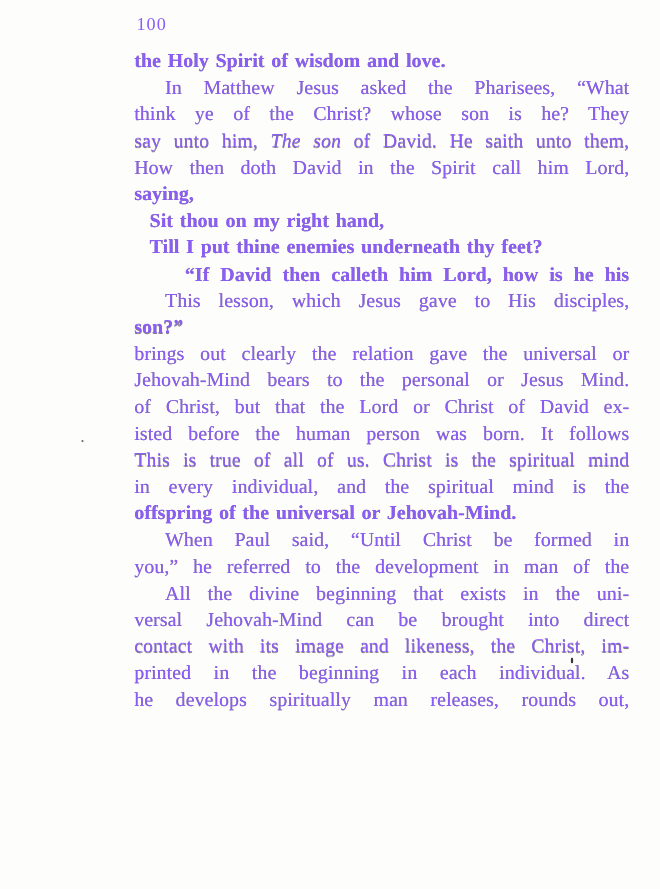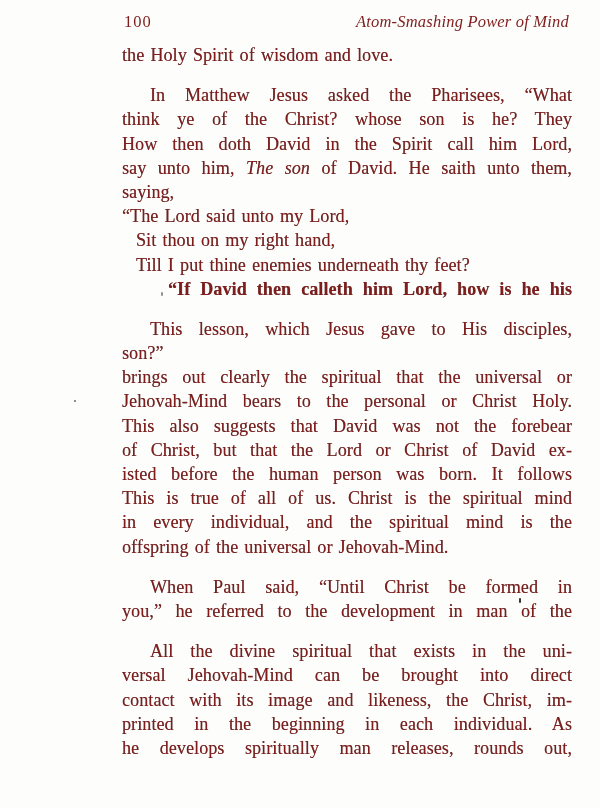--- a/index.html
+++ b/index.html
@@ -3,21 +3,21 @@
 <meta charset="utf-8">
 <style>
   html, body { margin: 0; padding: 0; background: #ffffff; }
 
   .page {
     position: relative;
     width: 600px;
     height: 808px;
     background: #fdfdfb;
     font-family: "Liberation Serif", "DejaVu Serif", serif;
-    color: #7f1d1d;
+    color: #8b5cf6;
     overflow: hidden;
   }
 
   .header {
     position: absolute;
     top: 12px;
     left: 124px;
     right: 31px;
     height: 22px;
     font-size: 16.5px;
@@ -43,71 +43,68 @@
     letter-spacing: 0.1px;
     text-shadow: 0.2px 0.2px 0.3px rgba(33, 30, 25, 0.55);
   }
 
   .line {
     line-height: 24.2px;
     height: 24.2px;
     white-space: normal;
   }
   
-  .line:not(.j) { word-spacing: 1.5px; }
+  .line:not(.j) { word-spacing: 1.5px; font-weight: bold; }
 
   
   .j { text-align: justify; text-align-last: justify; }
   .j::after { content: ""; display: inline-block; width: 100%; height: 0; }
 
-  .ind { text-indent: 28px; margin-top: 16px; }  
+  .ind { text-indent: 28px; }  
   .q1  { text-indent: 14px; }  
   .qp  { text-indent: 46px; font-weight: bold; }  
 
   i { font-style: italic; }
 
   .speck { position: absolute; background: #6b6b66; border-radius: 50%; }
   .speck.s1 { left: 74px;  top: 400px; width: 2px;   height: 2px; }
   .speck.s2 { left: 519px; top: 598px; width: 2px;   height: 5px; border-radius: 1px; background: #3a3631; }
   .speck.s3 { left: 161px; top: 292px; width: 1.5px; height: 4px; background: #8d8d87; }
 </style>
 </head>
 <body>
 
 <div class="page">
 
   <div class="header">
     <span class="pagenum">100</span>
-    <span class="running-title">Atom-Smashing Power of Mind</span>
   </div>
 
   <div class="body-text">
       <div class="line"><span>the Holy Spirit of wisdom and love.</span></div>
       <div class="line j ind"><span>In Matthew Jesus asked the Pharisees, “What</span></div>
       <div class="line j"><span>think ye of the Christ? whose son is he? They</span></div>
+      <div class="line j"><span>say unto him, </span><i>The son</i><span> of David. He saith unto them,</span></div>
       <div class="line j"><span>How then doth David in the Spirit call him Lord,</span></div>
-      <div class="line j"><span>say unto him, </span><i>The son</i><span> of David. He saith unto them,</span></div>
       <div class="line"><span>saying,</span></div>
-      <div class="line"><span>“The Lord said unto my Lord,</span></div>
       <div class="line q1"><span>Sit thou on my right hand,</span></div>
       <div class="line q1"><span>Till I put thine enemies underneath thy feet?</span></div>
       <div class="line j qp"><span>“If David then calleth him Lord, how is he his</span></div>
       <div class="line j ind"><span>This lesson, which Jesus gave to His disciples,</span></div>
       <div class="line"><span>son?”</span></div>
-      <div class="line j"><span>brings out clearly the spiritual that the universal or</span></div>
-      <div class="line j"><span>Jehovah-Mind bears to the personal or Christ Holy.</span></div>
-      <div class="line j"><span>This also suggests that David was not the forebear</span></div>
+      <div class="line j"><span>brings out clearly the relation gave the universal or</span></div>
+      <div class="line j"><span>Jehovah-Mind bears to the personal or Jesus Mind.</span></div>
       <div class="line j"><span>of Christ, but that the Lord or Christ of David ex-</span></div>
       <div class="line j"><span>isted before the human person was born. It follows</span></div>
       <div class="line j"><span>This is true of all of us. Christ is the spiritual mind</span></div>
       <div class="line j"><span>in every individual, and the spiritual mind is the</span></div>
       <div class="line"><span>offspring of the universal or Jehovah-Mind.</span></div>
       <div class="line j ind"><span>When Paul said, “Until Christ be formed in</span></div>
       <div class="line j"><span>you,” he referred to the development in man of the</span></div>
-      <div class="line j ind"><span>All the divine spiritual that exists in the uni-</span></div>
+      <div class="line j ind"><span>All the divine beginning that exists in the uni-</span></div>
       <div class="line j"><span>versal Jehovah-Mind can be brought into direct</span></div>
       <div class="line j"><span>contact with its image and likeness, the Christ, im-</span></div>
       <div class="line j"><span>printed in the beginning in each individual. As</span></div>
       <div class="line j"><span>he develops spiritually man releases, rounds out,</span></div>
     </div>
 
   <div class="speck s1"></div>
   <div class="speck s2"></div>
   <div class="speck s3"></div>
 

